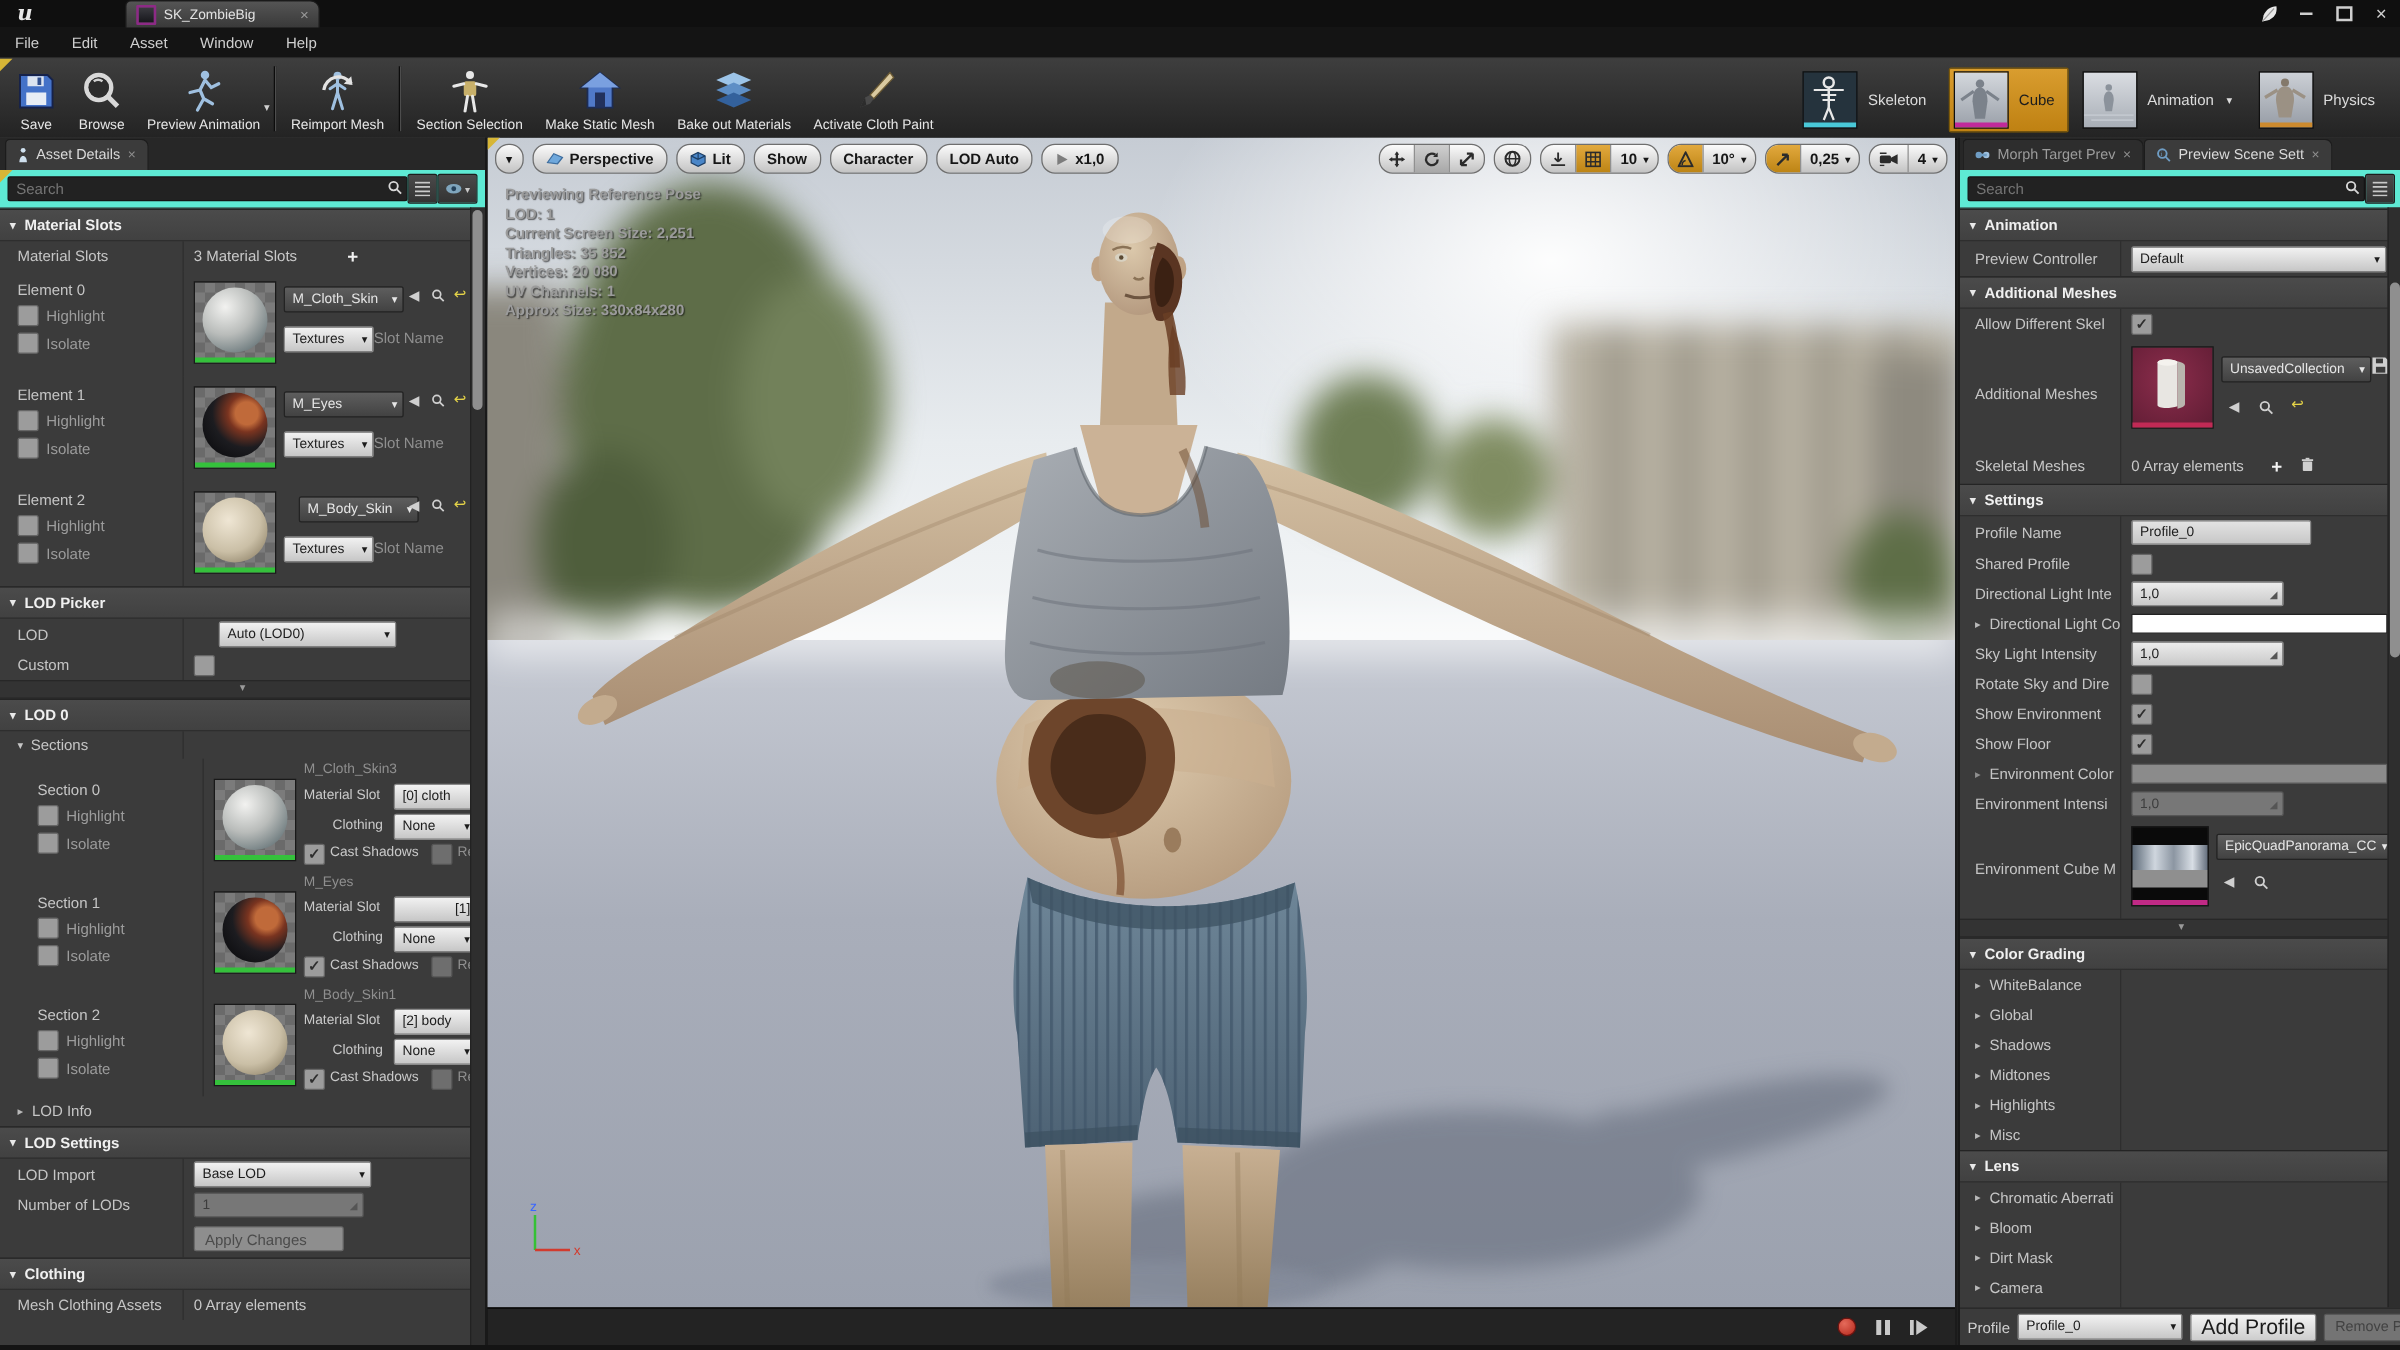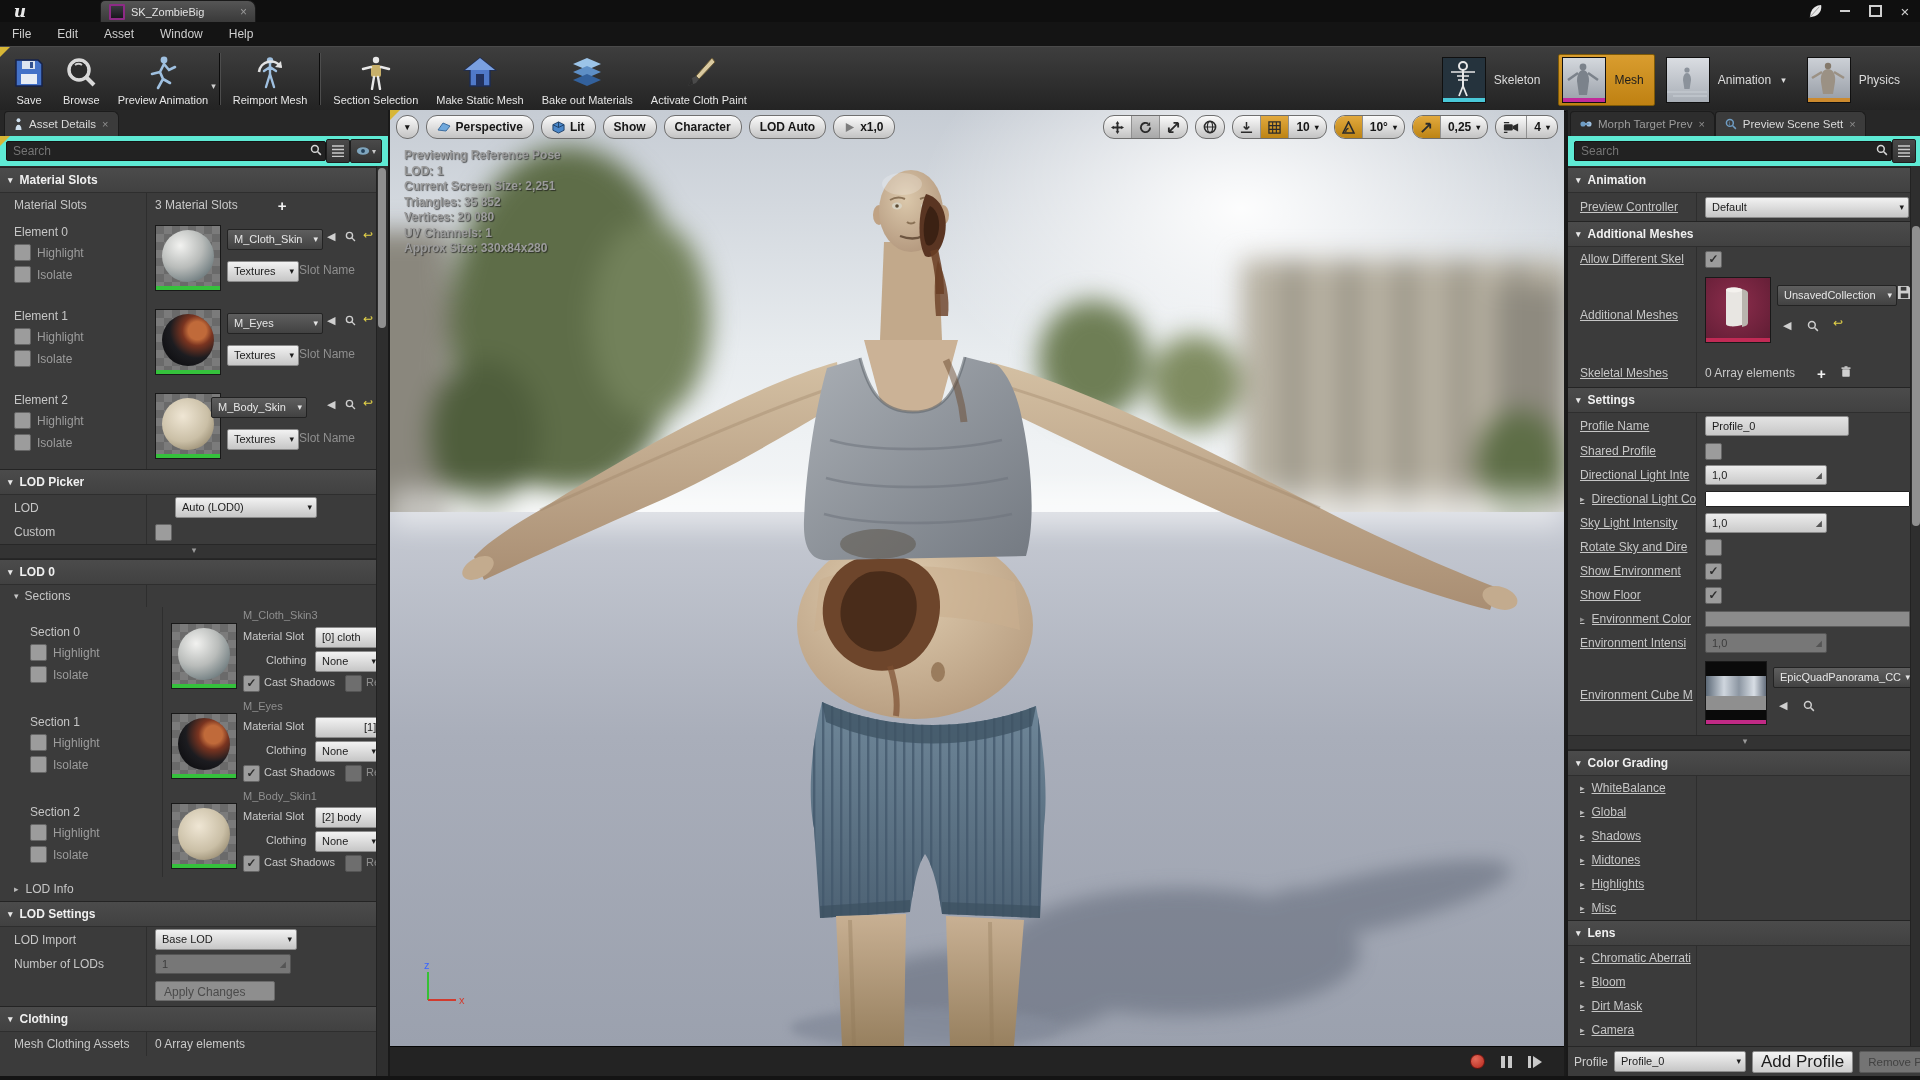--- a/index.html
+++ b/index.html
@@ -102,21 +102,21 @@
   #gizmo{position:absolute;left:26px;bottom:40px;width:50px;height:46px;}
   #playbar{position:absolute;left:0;top:936px;width:1174px;height:30px;background:#232323;border-top:1px solid #060606;display:flex;align-items:center;justify-content:flex-end;gap:16px;padding-right:22px;box-sizing:border-box;}
   .rec{width:13px;height:13px;border-radius:50%;background:radial-gradient(circle at 35% 30%,#e46a5a,#b5281c);border:1px solid #6d1410;}
   .pause{display:flex;gap:3px;}
   .pause i{display:block;width:4px;height:12px;background:#c9c9c9;}
   .step{display:flex;align-items:center;gap:2px;}
   .step i{display:block;width:3px;height:12px;background:#c9c9c9;}
   .step b{display:block;width:0;height:0;border-left:9px solid #c9c9c9;border-top:6px solid transparent;border-bottom:6px solid transparent;}
   #bottomstrip{position:absolute;left:0;top:1076px;width:1920px;height:4px;background:#141414;}
   
-  .rl{width:116px;flex:none;display:flex;align-items:center;gap:4px;padding-left:12px;color:#c6c6c6;border-right:1px solid #2e2e2e;overflow:hidden;white-space:nowrap;text-decoration:underline;}
+  .rl{width:116px;flex:none;display:flex;align-items:center;gap:4px;padding-left:12px;color:#c6c6c6;border-right:1px solid #2e2e2e;overflow:hidden;white-space:nowrap;}
   .colorbar{height:14px;flex:1;border:1px solid #222;border-radius:1px;}
   #profilebar{position:absolute;left:0;bottom:0;width:354px;height:30px;background:#3b3b3b;border-top:1px solid #262626;display:flex;align-items:center;gap:6px;padding:0 6px;box-sizing:border-box;}
   .btn-light{height:20px;display:flex;align-items:center;padding:0 8px;background:linear-gradient(#f4f4f4,#cdcdcd);border:1px solid #8a8a8a;border-radius:2px;color:#1b1b1b;font-size:17px;white-space:nowrap;}
   .btn-dis{height:20px;display:flex;align-items:center;padding:0 8px;background:#747474;border:1px solid #585858;border-radius:2px;color:#424242;font-size:11.5px;white-space:nowrap;}
 </style>
 </head>
 <body>
 
 <div id="app">
 
@@ -257,21 +257,21 @@
       </div>
       <div class="mode active">
         <span class="mthumb" style="background:linear-gradient(#d4d8dd,#9aa0a9);">
           <svg width="40" height="40" viewBox="0 0 40 40">
               <circle cx="20" cy="9" r="3.4" fill="#7b828b"></circle>
               <path d="M20 12c-4 0-6 5-6 11l2 14h8l2-14c0-6-2-11-6-11z" fill="#7b828b"></path>
               <path d="M15 15L5 22M25 15l10 7" stroke="#7b828b" stroke-width="2.6"></path>
             </svg>
           <span class="strip" style="background:#c12a9a;"></span>
         </span>
-        <span>Mesh</span>
+        <span>Cube</span>
       </div>
       <div class="mode">
         <span class="mthumb" style="background:linear-gradient(#dadde2,#a8aeb6);">
           <svg width="40" height="40" viewBox="0 0 40 40">
               <circle cx="20" cy="12" r="2.6" fill="#8b929b"></circle>
               <path d="M20 15c-2.6 0-4 3.4-4 7l1.4 9h5.2L24 22c0-3.6-1.4-7-4-7z" fill="#8b929b"></path>
               <path d="M0 34h40M6 38h34" stroke="#c2c7ce" stroke-width="1.4"></path>
             </svg>
         </span>
         <span>Animation</span>
@@ -405,21 +405,21 @@
         <span style="display:flex;gap:6px;align-items:center;color:#9c9c9c;">
             <span class="cb"></span>
             <span>Isolate</span>
           </span>
       </div>
       <div class="pv" style="position:relative;display:block;">
         <span class="thumb" style="position:absolute;left:8px;top:8px;">
             <span class="sphere sph-body"></span>
             <span class="ubar"></span>
           </span>
-        <span class="dd dark" style="position:absolute;left:64px;top:12px;width:72px;">M_Body_Skin</span>
+        <span class="dd dark" style="position:absolute;left:92px;top:12px;width:72px;">M_Body_Skin</span>
         <span class="arrowL" style="position:absolute;left:180px;top:13px;">◀</span>
         <span class="ic" style="position:absolute;left:198px;top:14px;"><svg width="11" height="11" viewBox="0 0 16 16">
               <circle cx="6.5" cy="6.5" r="4.5" fill="none" stroke="currentColor" stroke-width="2"></circle>
               <line x1="10" y1="10" x2="14.5" y2="14.5" stroke="currentColor" stroke-width="2"></line>
             </svg></span>
         <span class="reset" style="position:absolute;left:216px;top:11px;">↩</span>
         <span class="dd light" style="position:absolute;left:80px;top:44px;width:48px;">Textures</span>
         <span class="gray" style="position:absolute;left:152px;top:46px;">Slot Name</span>
       </div>
     </div>

